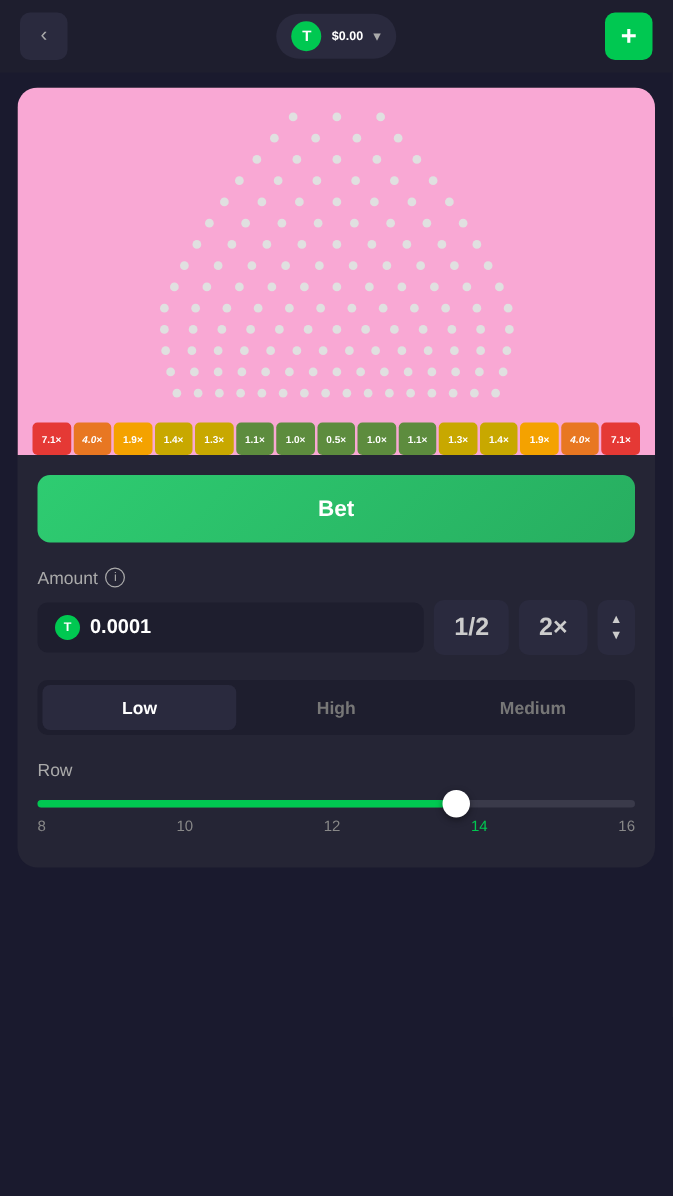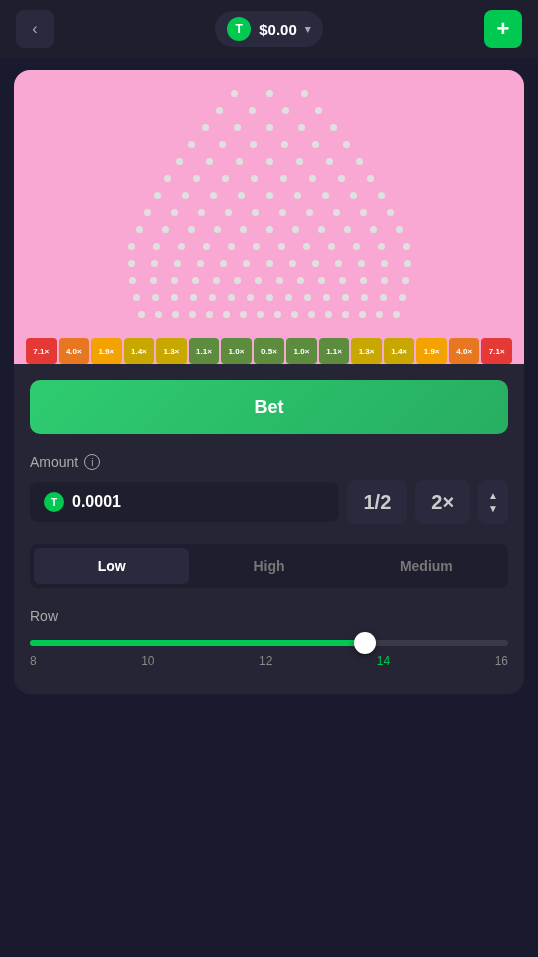--- a/index.html
+++ b/index.html
@@ -53,21 +53,21 @@
       border-radius: 50%;
       display: flex;
       align-items: center;
       justify-content: center;
       font-size: 12px;
       font-weight: bold;
       color: white;
     }
     .balance-text {
       color: white;
-      font-size: 15px;
+      font-size: 10px;
       font-weight: 600;
     }
     .chevron-down {
       color: #aaa;
       font-size: 12px;
     }
     .add-btn {
       width: 38px;
       height: 38px;
       background: #00c851;
@@ -137,21 +137,21 @@
       border-radius: 4px;
       display: flex;
       align-items: center;
       justify-content: center;
       font-size: 8px;
       font-weight: bold;
       color: white;
     }
 
     .mult-red { background: #e53935; }
-    .mult-orange { background: #e87722; }
+    .mult-orange { background: #e87722; font-style: italic; }
     .mult-yellow-orange { background: #f4a200; }
     .mult-yellow { background: #c8a800; }
     .mult-green { background: #5d8c3e; }
 
     
     .controls {
       padding: 16px 16px;
     }
 
     .bet-button {

